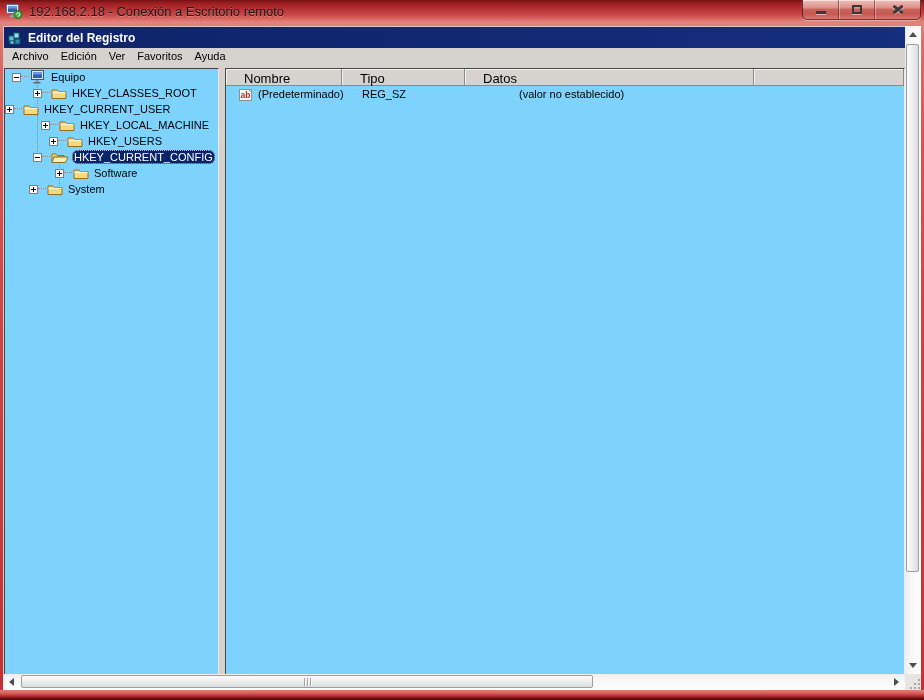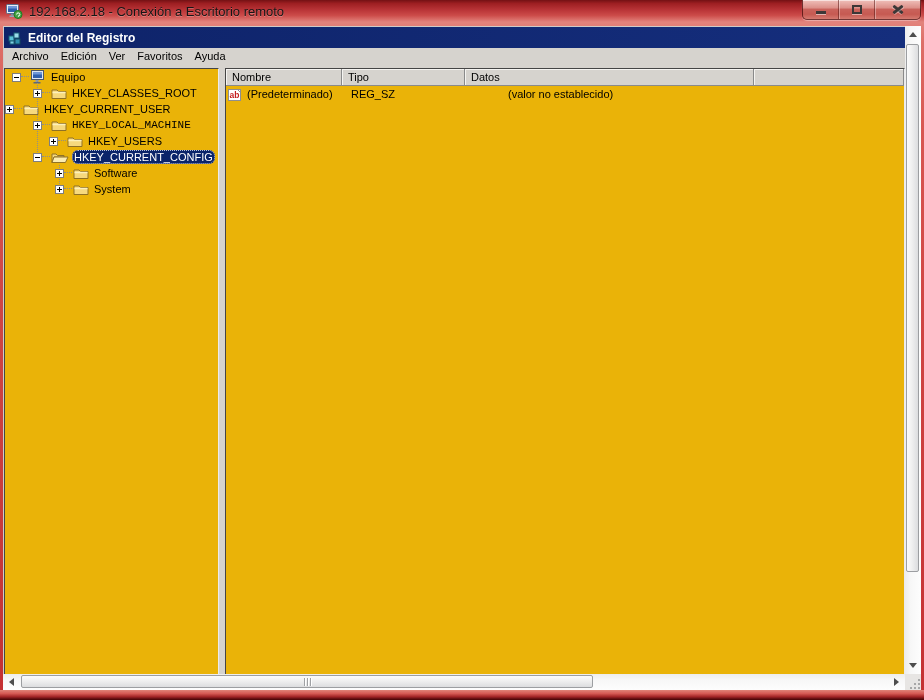--- a/index.html
+++ b/index.html
@@ -31,41 +31,41 @@
   .session{position:absolute;left:3px;top:26px;width:918px;height:664px;background:#d6d3ce;}
   
   .regedit{position:absolute;left:0;top:0;width:902px;height:648px;background:#d6d3ce;
     border-left:1px solid #cfccc9;border-top:1px solid #cfccc9;box-sizing:border-box;}
   .reg-titlebar{height:21px;background:linear-gradient(90deg,#0e2369,#152e7d);display:flex;align-items:center;}
   .reg-icon{margin-left:3px;display:flex;flex:none;}
   .reg-title{margin-left:5px;color:#fff;font-weight:bold;font-size:12px;white-space:nowrap;}
   .reg-menubar{height:18px;background:#d6d3ce;display:flex;font-size:11px;color:#000;padding-left:2px;}
   .menu-item{display:inline-block;padding:2px 6px;white-space:nowrap;}
   .reg-body{position:absolute;left:0;top:39px;right:0;bottom:0;background:#d6d3ce;}
-  .pane{position:absolute;top:2px;bottom:0;background:#eab308;box-sizing:border-box;
+  .pane{position:absolute;top:2px;bottom:0;background:#7dd3fc;box-sizing:border-box;
     border-top:1px solid #454545;border-left:1px solid #454545;border-right:1px solid #ebebeb;}
   .tree-pane{left:0;width:215px;overflow:hidden;}
   .splitter{position:absolute;left:215px;width:6px;top:2px;bottom:0;background:#d6d3ce;}
   .list-pane{left:221px;right:0;overflow:hidden;}
   
   .t-row{height:16px;display:flex;align-items:center;font-size:11px;color:#000;position:relative;}
   .t-box{width:9px;height:9px;border:1px solid #7e7e7e;background:#fff;position:relative;flex:none;box-sizing:border-box;z-index:2;}
   .t-box::before{content:"";position:absolute;left:1px;top:3px;width:5px;height:1px;background:#000;}
   .t-box.plus::after{content:"";position:absolute;left:3px;top:1px;width:1px;height:5px;background:#000;}
   .t-conn{width:8px;height:1px;border-top:1px dotted #8e8e8e;flex:none;}
   .t-icon{flex:none;display:flex;margin-left:1px;}
   .t-label{margin-left:3px;padding:1px 2px;white-space:nowrap;}
   .t-label.selected{background:#0a246a;color:#fff;outline:1px dotted #b9c2da;outline-offset:-1px;border-radius:6px;}
   .vline{position:absolute;width:1px;border-left:1px dotted #8e8e8e;z-index:1;}
   
   .list-header{display:flex;height:17px;}
   .hcell{background:#d6d3ce;box-sizing:border-box;border-right:1px solid #8a8a8a;border-bottom:1px solid #8a8a8a;
-    box-shadow:inset 1px 1px 0 #f5f4f1;font-size:11px;color:#000;padding:2px 0 0 6px;white-space:nowrap;flex:none;}
+    box-shadow:inset 1px 1px 0 #f5f4f1;font-size:13px;color:#000;padding:2px 0 0 18px;white-space:nowrap;flex:none;}
   .hcell.filler{flex:1;}
-  .l-row{display:flex;align-items:center;height:16px;font-size:11px;color:#000;}
+  .l-row{display:flex;align-items:center;height:16px;font-size:11px;color:#000;padding-left:11px;}
   .lc{flex:none;display:flex;align-items:center;box-sizing:border-box;white-space:nowrap;overflow:hidden;}
   .lc .t-icon{margin-left:2px;}
   .lc .val-name{margin-left:5px;}
   .lc-type{padding-left:9px;}
   .lc-data{padding-left:5px;flex:1;margin-left:38px;}
   
   .vscroll{position:absolute;left:902px;top:0;width:16px;height:648px;
     background:linear-gradient(90deg,#ededed,#f7f7f7 35%,#fdfdfd);}
   .hscroll{position:absolute;left:0;top:648px;width:902px;height:16px;
     background:linear-gradient(180deg,#ededed,#f7f7f7 35%,#fdfdfd);}
@@ -178,21 +178,21 @@
               <span class="t-box plus"></span>
               <span class="t-conn"></span>
               <span class="t-icon">
                 <svg width="16" height="13" viewBox="0 0 16 13">
                   <path d="M1 3 L1 11.5 L15 11.5 L15 4.5 L7.5 4.5 L6 3 Z" fill="#f6d97e" stroke="#8f7126"></path>
                   <path d="M1.5 5.5 L14.5 5.5" stroke="#fdf0bb" stroke-width="1.5"></path>
                 </svg>
               </span>
               <span class="t-label">HKEY_CURRENT_USER</span>
             </div>
-            <div class="t-row" style="padding-left: 28px; font-family: Liberation Mono, monospace;">
+            <div class="t-row" style="padding-left: 36px;">
               <span class="t-box plus"></span>
               <span class="t-conn"></span>
               <span class="t-icon">
                 <svg width="16" height="13" viewBox="0 0 16 13">
                   <path d="M1 3 L1 11.5 L15 11.5 L15 4.5 L7.5 4.5 L6 3 Z" fill="#f6d97e" stroke="#8f7126"></path>
                   <path d="M1.5 5.5 L14.5 5.5" stroke="#fdf0bb" stroke-width="1.5"></path>
                 </svg>
               </span>
               <span class="t-label">HKEY_LOCAL_MACHINE</span>
             </div>
@@ -222,21 +222,21 @@
               <span class="t-box plus"></span>
               <span class="t-conn"></span>
               <span class="t-icon">
                 <svg width="16" height="13" viewBox="0 0 16 13">
                   <path d="M1 3 L1 11.5 L15 11.5 L15 4.5 L7.5 4.5 L6 3 Z" fill="#f6d97e" stroke="#8f7126"></path>
                   <path d="M1.5 5.5 L14.5 5.5" stroke="#fdf0bb" stroke-width="1.5"></path>
                 </svg>
               </span>
               <span class="t-label">Software</span>
             </div>
-            <div class="t-row" style="padding-left: 50px;">
+            <div class="t-row" style="padding-left: 24px;">
               <span class="t-box plus"></span>
               <span class="t-conn"></span>
               <span class="t-icon">
                 <svg width="16" height="13" viewBox="0 0 16 13">
                   <path d="M1 3 L1 11.5 L15 11.5 L15 4.5 L7.5 4.5 L6 3 Z" fill="#f6d97e" stroke="#8f7126"></path>
                   <path d="M1.5 5.5 L14.5 5.5" stroke="#fdf0bb" stroke-width="1.5"></path>
                 </svg>
               </span>
               <span class="t-label">System</span>
             </div>

